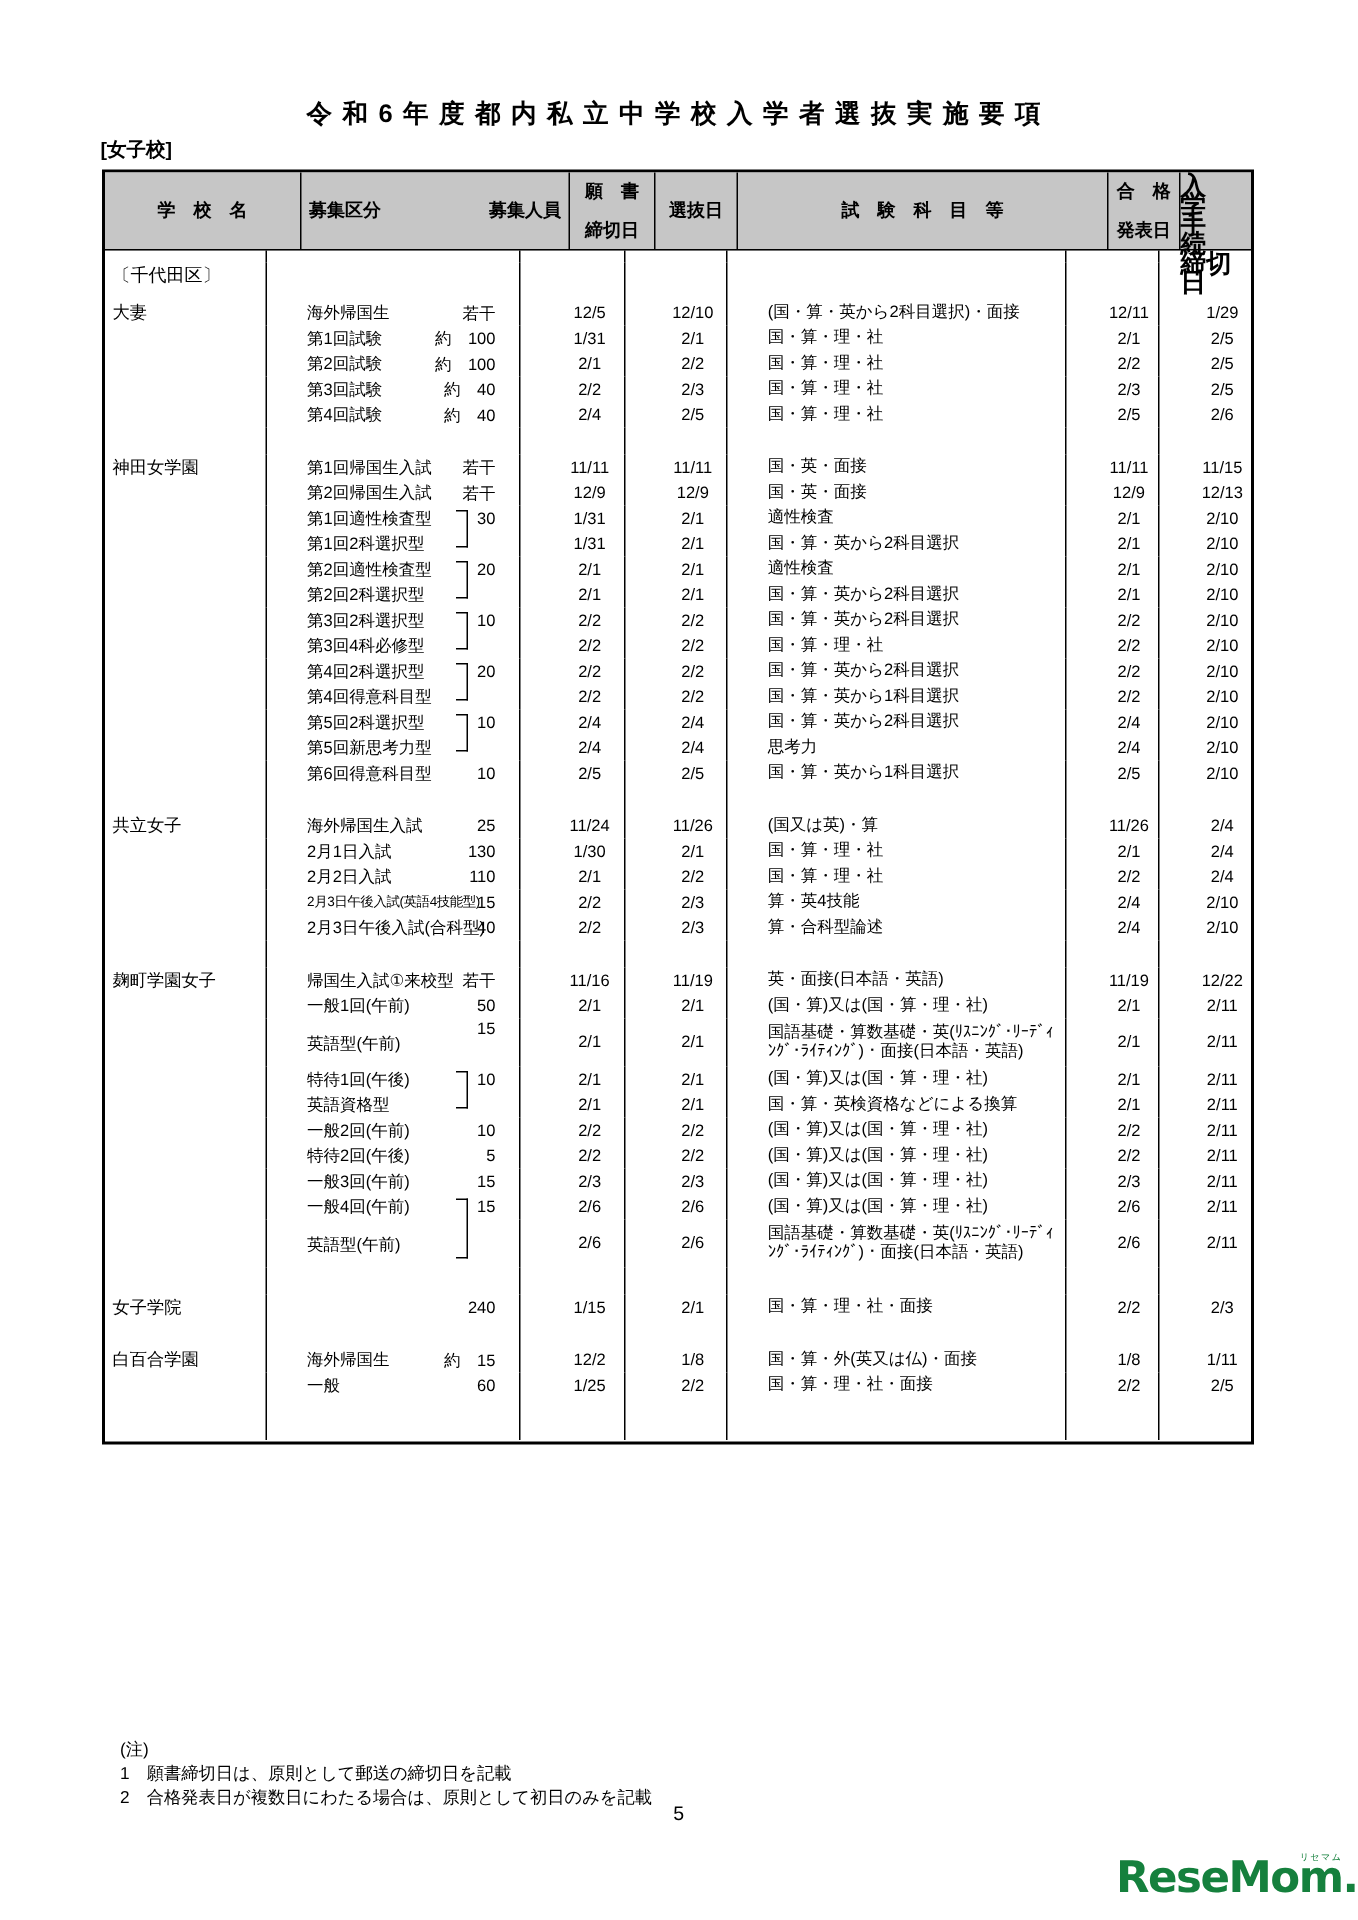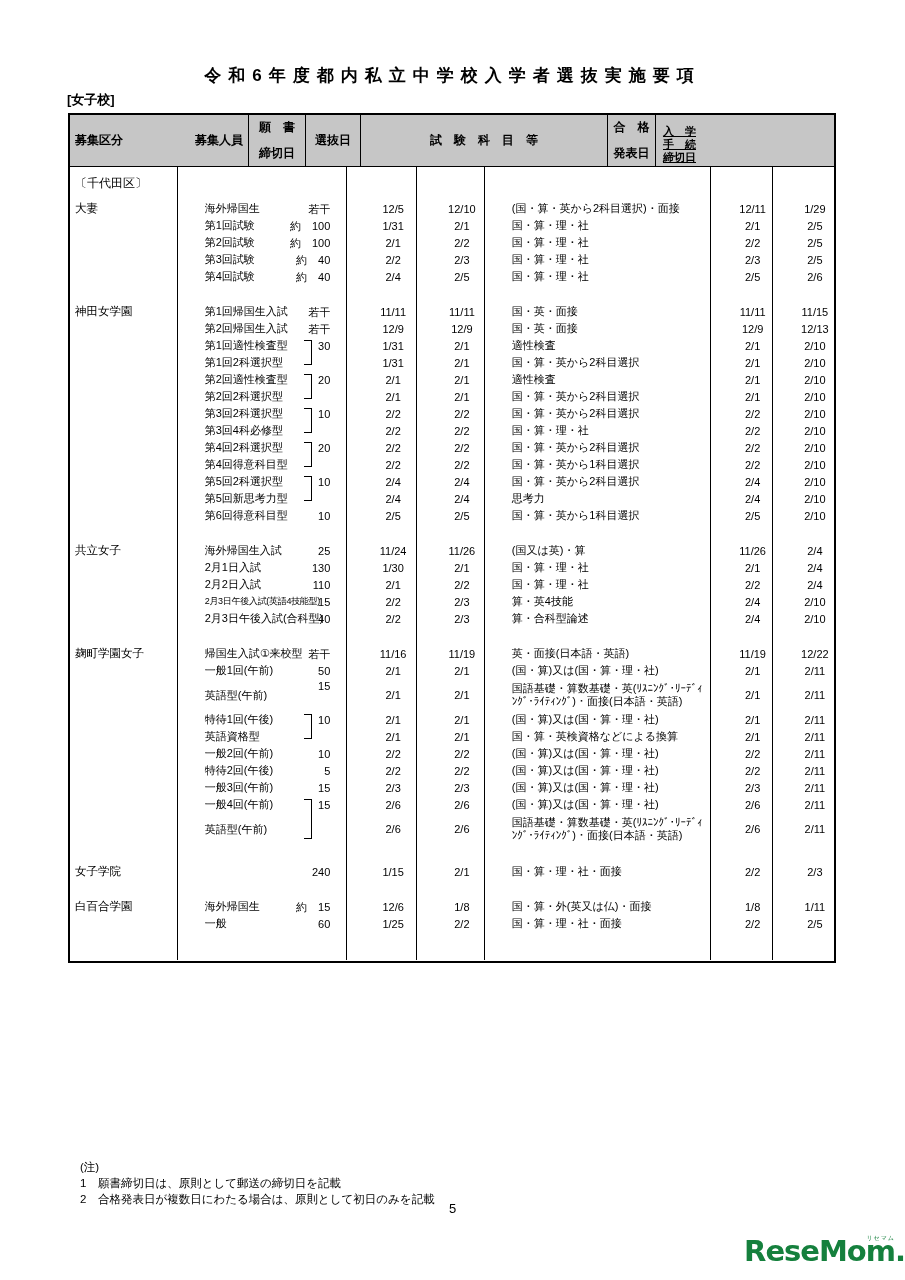--- a/index.html
+++ b/index.html
@@ -15,22 +15,22 @@
     border:2px solid #000; background:#fff; }
   .cell { border-right:1px solid #000; position:relative; display:flex; align-items:center; }
   .c1 { width:131px; } .c2 { width:179px; } .c3 { width:57px; } .c4 { width:55px; }
   .c5 { width:247px; } .c6 { width:48px;text-align:right; } .c7 { width:47px; border-right:none; }
 
   .thead { display:flex; height:52px; background:#c6c6c6; border-bottom:1px solid #000;
     font-weight:bold; font-size:12px; }
   .thead .cell { justify-content:center; }
   .thead .c2 { justify-content:space-between; padding:0 5px;gap:20px; }
   .thead .c3, .thead .c6 { flex-direction:column; justify-content:space-between; padding:4px 0; }
-  .thead .c7 { flex-direction:column; justify-content:flex-end; padding:2px 0;
-    font-size:11px; line-height:13px;text-decoration:underline; }
+  .thead .c7 { flex-direction:column; justify-content:space-between; padding:2px 0;
+    font-size:17px; line-height:13px; }
 
   .tbody { display:flex; flex-direction:column; height:793px; font-size:11px; }
   .trow { display:flex; flex:0 0 auto; height:17px;gap:23px; }
   .trow.tall { height:32px; }
   .trow.fill { flex:1 1 auto; height:auto; }
   .tbody .c1 { padding-left:5px; }
   .tbody .c2 { padding-left:4px; }
   .tbody .c5 { padding:0 4px; line-height:13px; }
   .tbody .c3, .tbody .c4, .tbody .c6, .tbody .c7 { justify-content:center; }
   .cat.small { font-size:9px; letter-spacing:-0.3px; }
@@ -52,20 +52,23 @@
 </head>
 <body>
 
 <div class="page">
 
   <div class="title">令和6年度都内私立中学校入学者選抜実施要項</div>
   <div class="subtitle">[女子校]</div>
 
   <div class="table">
     <div class="thead">
+      <div class="cell c1">
+        <span>学　校　名</span>
+      </div>
       <div class="cell c2">
         <span>募集区分</span>
         <span>募集人員</span>
       </div>
       <div class="cell c3">
         <span>願　書</span>
         <span>締切日</span>
       </div>
       <div class="cell c4">
         <span>選抜日</span>
@@ -562,21 +565,21 @@
           <div class="cell c5"></div>
           <div class="cell c6"></div>
           <div class="cell c7"></div>
         </div>
         <div class="trow">
           <div class="cell c1 school">白百合学園</div>
           <div class="cell c2">
             <span class="cat">海外帰国生</span>
             <span class="cap">約　15</span>
           </div>
-          <div class="cell c3">12/6</div>
+          <div class="cell c3">12/2</div>
           <div class="cell c4">1/8</div>
           <div class="cell c5">国・算・外(英又は仏)・面接</div>
           <div class="cell c6">1/8</div>
           <div class="cell c7">1/11</div>
         </div>
         <div class="trow">
           <div class="cell c1"></div>
           <div class="cell c2">
             <span class="cat">一般</span>
             <span class="cap">60</span>

